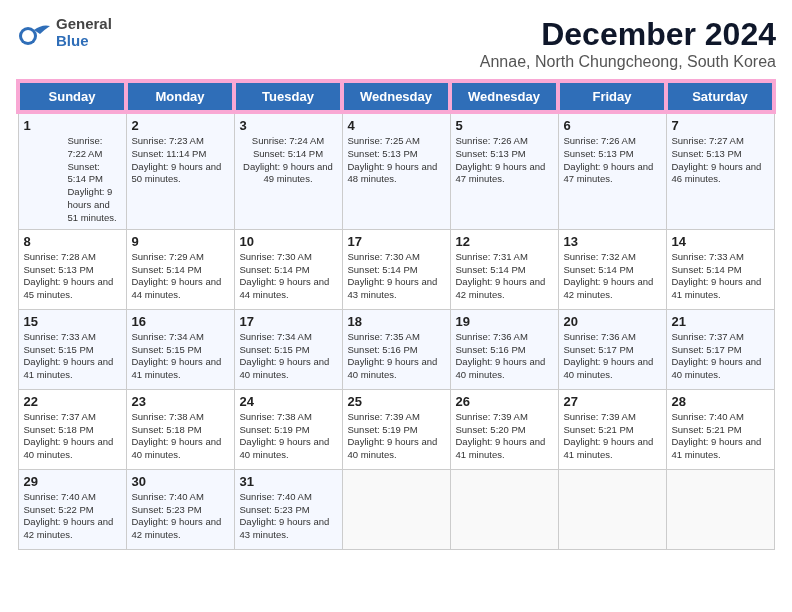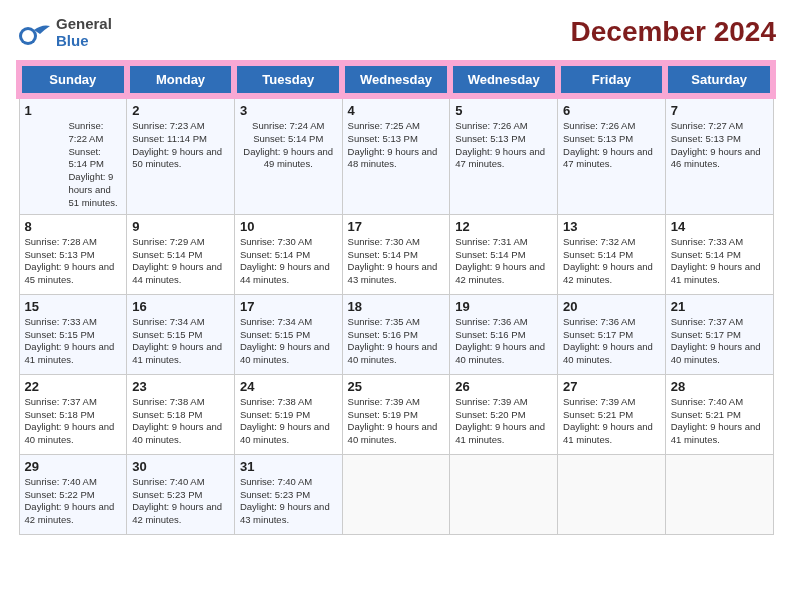--- a/index.html
+++ b/index.html
@@ -13,41 +13,41 @@
     .header-section {
       display: flex;
       justify-content: space-between;
       align-items: flex-start;
       margin-bottom: 8px;
     }
     .title-section {
       text-align: right;
     }
     .calendar-title {
-      font-size: 28px;
-      font-weight: bold;
-      color: #7f1d1d;
+      font-size: 32px;
+      font-weight: bold;
+      color: #0f172a;
     }
     .calendar-subtitle {
       font-size: 16px;
       color: #555;
     }
     .calendar-table {
       width: 100%;
       border-collapse: collapse;
       table-layout: fixed;
     }
     .calendar-table th {
       background-color: #2f6eb8;
       color: white;
       text-align: center;
       padding: 6px 4px;
       font-size: 13px;
       font-weight: bold;
-      border: 6px solid #f9a8d4;
+      border: 4px solid #f9a8d4;
     }
     .calendar-table td {
       vertical-align: top;
       border: 1px solid #ccc;
       padding: 4px 5px;
       font-size: 10px;
       color: #333;
       height: 80px;
       background: #fff;
     }
@@ -104,20 +104,21 @@
       <path d="M18 14 Q26 8 34 10 Q28 14 24 18 Z" fill="#2f6eb8"></path>
       <circle cx="12" cy="20" r="6" fill="white"></circle>
     </svg>
     <div class="logo-text-group">
       <span class="logo-line1">General</span>
       <span class="logo-line2">Blue</span>
     </div>
   </div>
   <div class="title-section">
     <div class="calendar-title">December 2024</div>
+    <div class="calendar-subtitle">Annae, North Chungcheong, South Korea</div>
   </div>
 </div>
 
 <table class="calendar-table">
   <thead>
     <tr>
     <th>Sunday</th>
         <th>Monday</th>
         <th>Tuesday</th>
         <th>Wednesday</th>

